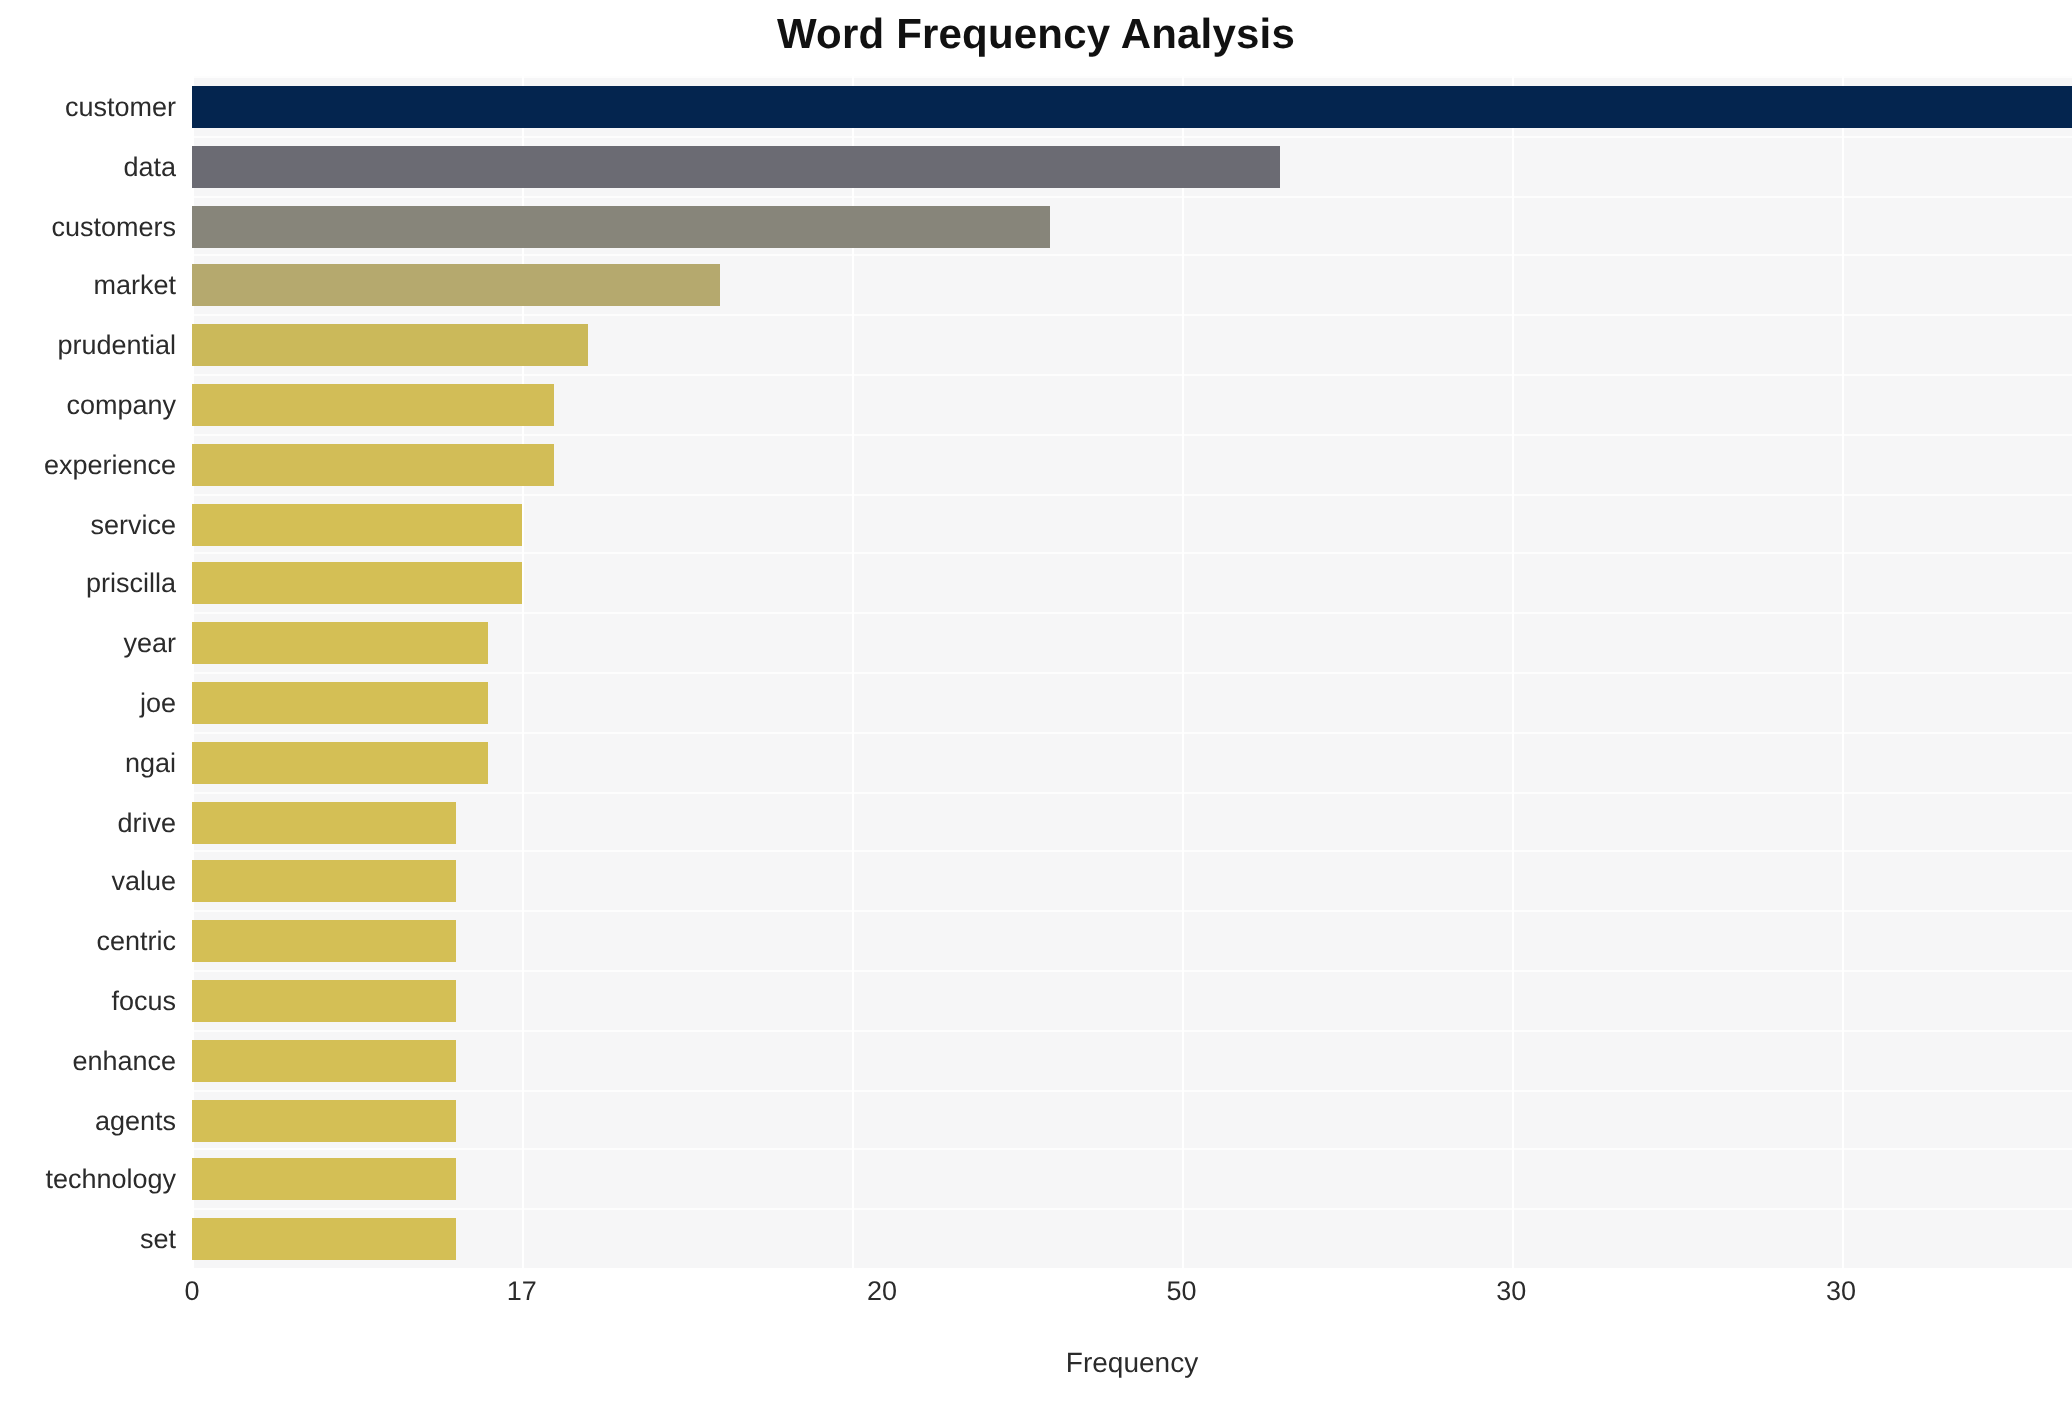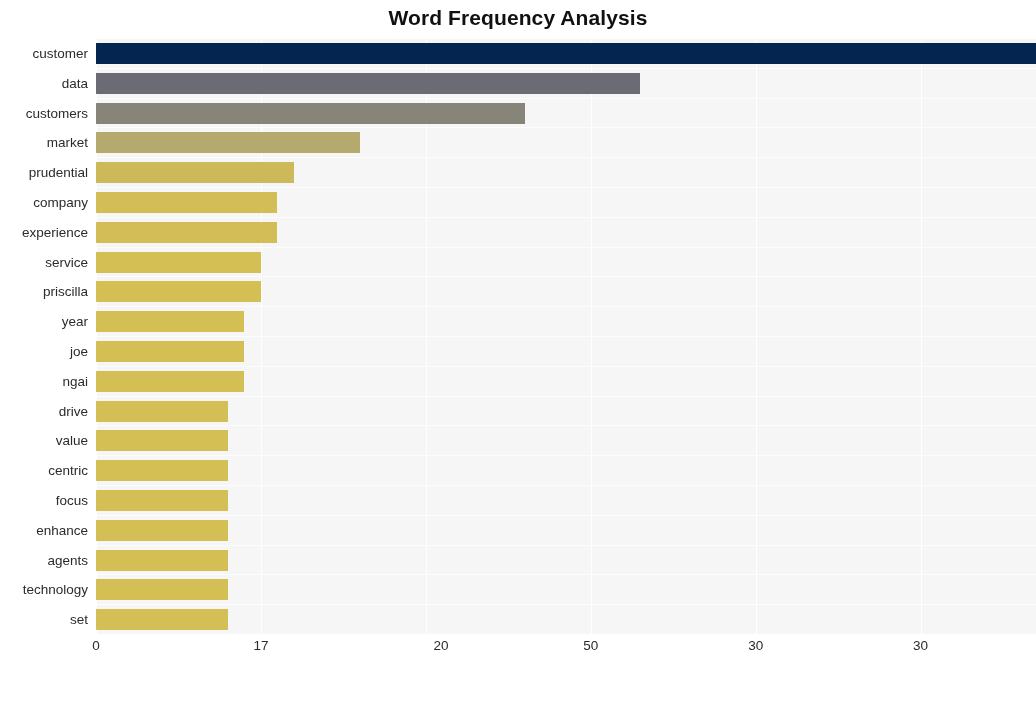--- a/index.html
+++ b/index.html
@@ -204,14 +204,15 @@
 
   <div id="xtick-layer">
       <div class="xtick" style="left: 0px;">0</div>
       <div class="xtick" style="left: 164.912px;">17</div>
       <div class="xtick" style="left: 345px;">20</div>
       <div class="xtick" style="left: 494.737px;">50</div>
       <div class="xtick" style="left: 659.649px;">30</div>
       <div class="xtick" style="left: 824.561px;">30</div>
     </div>
 
+  <div id="xlabel">Frequency</div>
 
 </div>
 
 </body></html>

